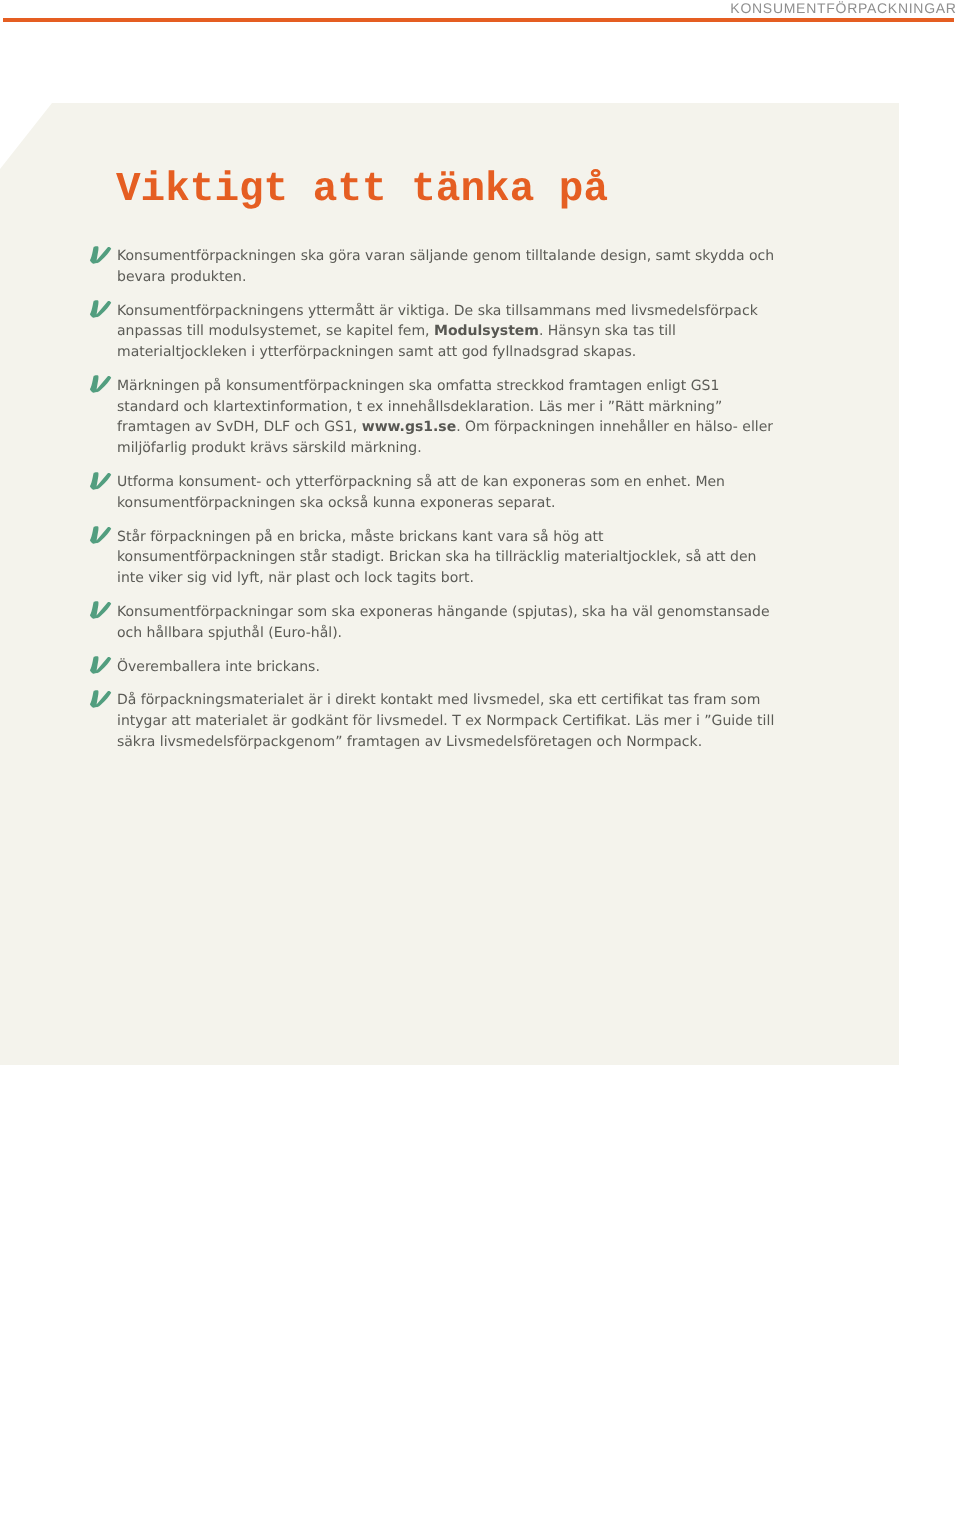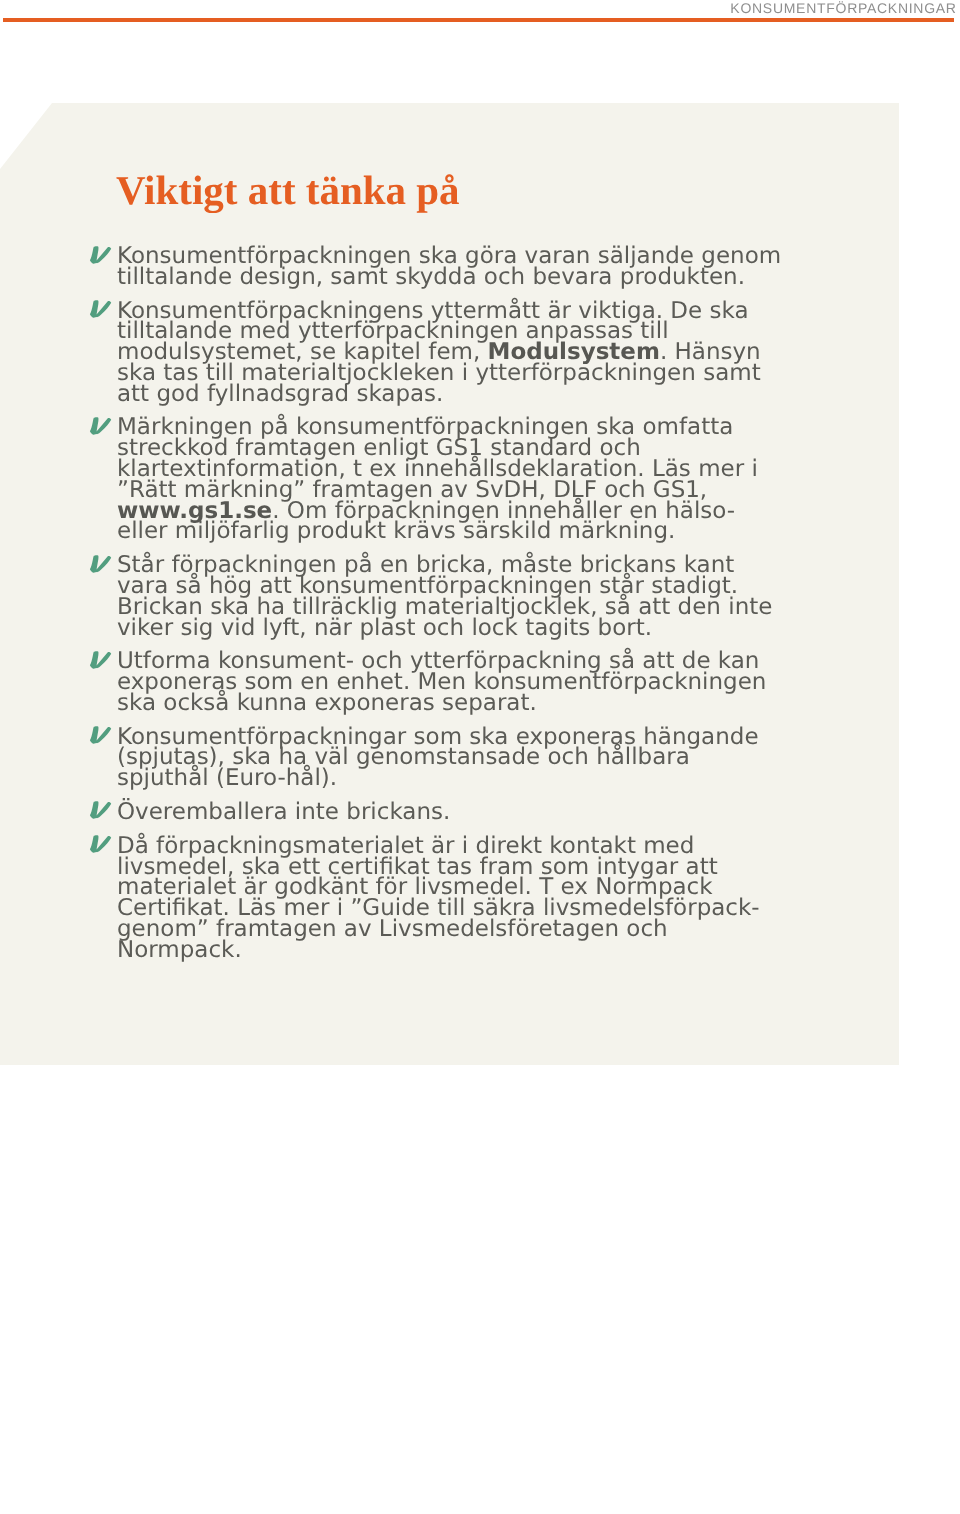--- a/index.html
+++ b/index.html
@@ -10,26 +10,26 @@
   .hdr,.content,.ftr{display:block;}
   .page{position:relative;width:960px;height:1280px;overflow:hidden;background:#fff;}
 
   .runhead{position:absolute;transform:translateZ(0);right:3.3px;top:0.1px;font-family:"Liberation Sans",sans-serif;
            font-size:14px;letter-spacing:0.72px;color:#8e8e8e;white-space:nowrap;line-height:16px;}
   .rule{position:absolute;left:3px;top:18px;width:951px;height:4px;background:#e55e22;}
 
   .panel{position:absolute;left:0;top:103px;width:899px;height:962px;background:#f4f3ec;
          clip-path:polygon(0 66px, 52px 0, 899px 0, 899px 962px, 0 962px);}
 
-  .title{position:absolute;transform:translateZ(0);left:116px;top:170px;margin:0;font-family:Liberation Serif, serif;
+  .title{position:absolute;transform:translateZ(0);left:116px;top:170px;margin:0;font-family:Liberation Mono, monospace;
          font-size:41px;font-weight:bold;color:#e55e22;letter-spacing:0px;
          line-height:41px;white-space:nowrap;}
 
   .list{position:absolute;left:117px;top:246px;width:666px;}
-  .li{position:relative;transform:translateZ(0);margin:0 0 13.0px 0;font-size:23px;line-height:20.78px;color:#5b5b56;
+  .li{position:relative;transform:translateZ(0);margin:0 0 13.0px 0;font-size:14px;line-height:20.78px;color:#5b5b56;
       hyphens:manual;-webkit-hyphens:manual;}
   .li:last-child{margin-bottom:0;}
   .chk{position:absolute;left:-28.2px;top:-1.5px;width:23.8px;height:20.2px;display:block;}
   .li b{font-weight:bold;color:#575752;}
   .nb{white-space:nowrap;}
 
   .pageno{position:absolute;transform:translateZ(0);left:3px;top:1496px;width:960px;text-align:center;
           font-family:"Liberation Sans",sans-serif;font-size:19px;color:#6e6e6e;line-height:22px;}
 </style>
 </head>
@@ -45,30 +45,30 @@
   <div class="panel"></div>
 
   <main class="content">
     <h1 class="title">Viktigt att tänka på</h1>
     <div class="list" id="list">
         <div class="li"><span class="chk"><svg viewBox="0 0 23 20" width="23.8" height="20.2">
               <path fill="#529e7f" d="M4.55 1.85 C5.3 1.05 7.9 0.85 8.75 1.6 C9.2 2.0 9.15 3.3 8.95 5.3 L7.2 15.3 L18.1 2.4 C19.2 1.5 21.0 2.3 21.7 3.7 C20.0 6.6 16.5 11.2 12.0 15.2 C10.4 16.6 8.6 18.4 7.0 17.9 C5.4 18.0 4.6 19.0 3.4 18.4 C2.2 17.6 1.0 16.3 0.6 15.2 C1.85 12.9 2.75 9.7 3.4 6.2 C3.9 3.6 4.2 2.25 4.55 1.85 Z"></path>
             </svg></span><span>Konsumentförpackningen ska göra varan säljande genom tilltalande design, samt skydda och bevara produkten.</span></div>
         <div class="li"><span class="chk"><svg viewBox="0 0 23 20" width="23.8" height="20.2">
               <path fill="#529e7f" d="M4.55 1.85 C5.3 1.05 7.9 0.85 8.75 1.6 C9.2 2.0 9.15 3.3 8.95 5.3 L7.2 15.3 L18.1 2.4 C19.2 1.5 21.0 2.3 21.7 3.7 C20.0 6.6 16.5 11.2 12.0 15.2 C10.4 16.6 8.6 18.4 7.0 17.9 C5.4 18.0 4.6 19.0 3.4 18.4 C2.2 17.6 1.0 16.3 0.6 15.2 C1.85 12.9 2.75 9.7 3.4 6.2 C3.9 3.6 4.2 2.25 4.55 1.85 Z"></path>
-            </svg></span><span>Konsumentförpackningens yttermått är viktiga. De ska tilltalande med ytterförpackningen anpassas till modulsystemet, se kapitel fem, </span><b>Modul­system</b><span>. Hänsyn ska tas till materialtjockleken i ytterförpackningen samt att god fyllnadsgrad skapas.</span></div>
+            </svg></span><span>Konsumentförpackningens yttermått är viktiga. De ska tillsammans med livsmedelsförpack anpassas till modulsystemet, se kapitel fem, </span><b>Modul­system</b><span>. Hänsyn ska tas till materialtjockleken i ytterförpackningen samt att god fyllnadsgrad skapas.</span></div>
         <div class="li"><span class="chk"><svg viewBox="0 0 23 20" width="23.8" height="20.2">
               <path fill="#529e7f" d="M4.55 1.85 C5.3 1.05 7.9 0.85 8.75 1.6 C9.2 2.0 9.15 3.3 8.95 5.3 L7.2 15.3 L18.1 2.4 C19.2 1.5 21.0 2.3 21.7 3.7 C20.0 6.6 16.5 11.2 12.0 15.2 C10.4 16.6 8.6 18.4 7.0 17.9 C5.4 18.0 4.6 19.0 3.4 18.4 C2.2 17.6 1.0 16.3 0.6 15.2 C1.85 12.9 2.75 9.7 3.4 6.2 C3.9 3.6 4.2 2.25 4.55 1.85 Z"></path>
             </svg></span><span>Märkningen på konsumentförpackningen ska omfatta streckkod framta­gen enligt GS1 standard och klartextinformation, t ex innehållsdeklara­tion. Läs mer i ”Rätt märkning” framtagen av SvDH, DLF och GS1, </span><b>www.gs1.se</b><span>. Om förpackningen innehåller en hälso- eller miljöfarlig produkt krävs särskild märkning.</span></div>
         <div class="li"><span class="chk"><svg viewBox="0 0 23 20" width="23.8" height="20.2">
               <path fill="#529e7f" d="M4.55 1.85 C5.3 1.05 7.9 0.85 8.75 1.6 C9.2 2.0 9.15 3.3 8.95 5.3 L7.2 15.3 L18.1 2.4 C19.2 1.5 21.0 2.3 21.7 3.7 C20.0 6.6 16.5 11.2 12.0 15.2 C10.4 16.6 8.6 18.4 7.0 17.9 C5.4 18.0 4.6 19.0 3.4 18.4 C2.2 17.6 1.0 16.3 0.6 15.2 C1.85 12.9 2.75 9.7 3.4 6.2 C3.9 3.6 4.2 2.25 4.55 1.85 Z"></path>
-            </svg></span><span>Står förpackningen på en bricka, måste brickans kant vara så hög att konsumentförpackningen står stadigt. Brickan ska ha tillräcklig material­tjocklek, så att den inte viker sig vid lyft, när plast och lock tagits bort.</span></div>
+            </svg></span><span>Utforma konsument- och ytterförpackning så att de kan exponeras som en enhet. Men konsumentförpackningen ska också kunna exponeras separat.</span></div>
         <div class="li"><span class="chk"><svg viewBox="0 0 23 20" width="23.8" height="20.2">
               <path fill="#529e7f" d="M4.55 1.85 C5.3 1.05 7.9 0.85 8.75 1.6 C9.2 2.0 9.15 3.3 8.95 5.3 L7.2 15.3 L18.1 2.4 C19.2 1.5 21.0 2.3 21.7 3.7 C20.0 6.6 16.5 11.2 12.0 15.2 C10.4 16.6 8.6 18.4 7.0 17.9 C5.4 18.0 4.6 19.0 3.4 18.4 C2.2 17.6 1.0 16.3 0.6 15.2 C1.85 12.9 2.75 9.7 3.4 6.2 C3.9 3.6 4.2 2.25 4.55 1.85 Z"></path>
-            </svg></span><span>Utforma konsument- och ytterförpackning så att de kan exponeras som en enhet. Men konsumentförpackningen ska också kunna exponeras separat.</span></div>
+            </svg></span><span>Står förpackningen på en bricka, måste brickans kant vara så hög att konsumentförpackningen står stadigt. Brickan ska ha tillräcklig material­tjocklek, så att den inte viker sig vid lyft, när plast och lock tagits bort.</span></div>
         <div class="li"><span class="chk"><svg viewBox="0 0 23 20" width="23.8" height="20.2">
               <path fill="#529e7f" d="M4.55 1.85 C5.3 1.05 7.9 0.85 8.75 1.6 C9.2 2.0 9.15 3.3 8.95 5.3 L7.2 15.3 L18.1 2.4 C19.2 1.5 21.0 2.3 21.7 3.7 C20.0 6.6 16.5 11.2 12.0 15.2 C10.4 16.6 8.6 18.4 7.0 17.9 C5.4 18.0 4.6 19.0 3.4 18.4 C2.2 17.6 1.0 16.3 0.6 15.2 C1.85 12.9 2.75 9.7 3.4 6.2 C3.9 3.6 4.2 2.25 4.55 1.85 Z"></path>
             </svg></span><span>Konsumentförpackningar som ska exponeras hängande (spjutas), ska ha väl genomstansade och hållbara spjuthål (Euro-hål).</span></div>
         <div class="li"><span class="chk"><svg viewBox="0 0 23 20" width="23.8" height="20.2">
               <path fill="#529e7f" d="M4.55 1.85 C5.3 1.05 7.9 0.85 8.75 1.6 C9.2 2.0 9.15 3.3 8.95 5.3 L7.2 15.3 L18.1 2.4 C19.2 1.5 21.0 2.3 21.7 3.7 C20.0 6.6 16.5 11.2 12.0 15.2 C10.4 16.6 8.6 18.4 7.0 17.9 C5.4 18.0 4.6 19.0 3.4 18.4 C2.2 17.6 1.0 16.3 0.6 15.2 C1.85 12.9 2.75 9.7 3.4 6.2 C3.9 3.6 4.2 2.25 4.55 1.85 Z"></path>
             </svg></span><span>Överemballera inte brickans.</span></div>
         <div class="li"><span class="chk"><svg viewBox="0 0 23 20" width="23.8" height="20.2">
               <path fill="#529e7f" d="M4.55 1.85 C5.3 1.05 7.9 0.85 8.75 1.6 C9.2 2.0 9.15 3.3 8.95 5.3 L7.2 15.3 L18.1 2.4 C19.2 1.5 21.0 2.3 21.7 3.7 C20.0 6.6 16.5 11.2 12.0 15.2 C10.4 16.6 8.6 18.4 7.0 17.9 C5.4 18.0 4.6 19.0 3.4 18.4 C2.2 17.6 1.0 16.3 0.6 15.2 C1.85 12.9 2.75 9.7 3.4 6.2 C3.9 3.6 4.2 2.25 4.55 1.85 Z"></path>
             </svg></span><span>Då förpackningsmaterialet är i direkt kontakt med livsmedel, ska ett certifikat tas fram som intygar att materialet är godkänt för livsmedel. </span><span class="nb">T ex</span><span> Normpack Certifikat. Läs mer i ”Guide till säkra livsmedelsförpack­genom” framtagen av Livsmedelsföretagen och Normpack.</span></div>
       </div>

